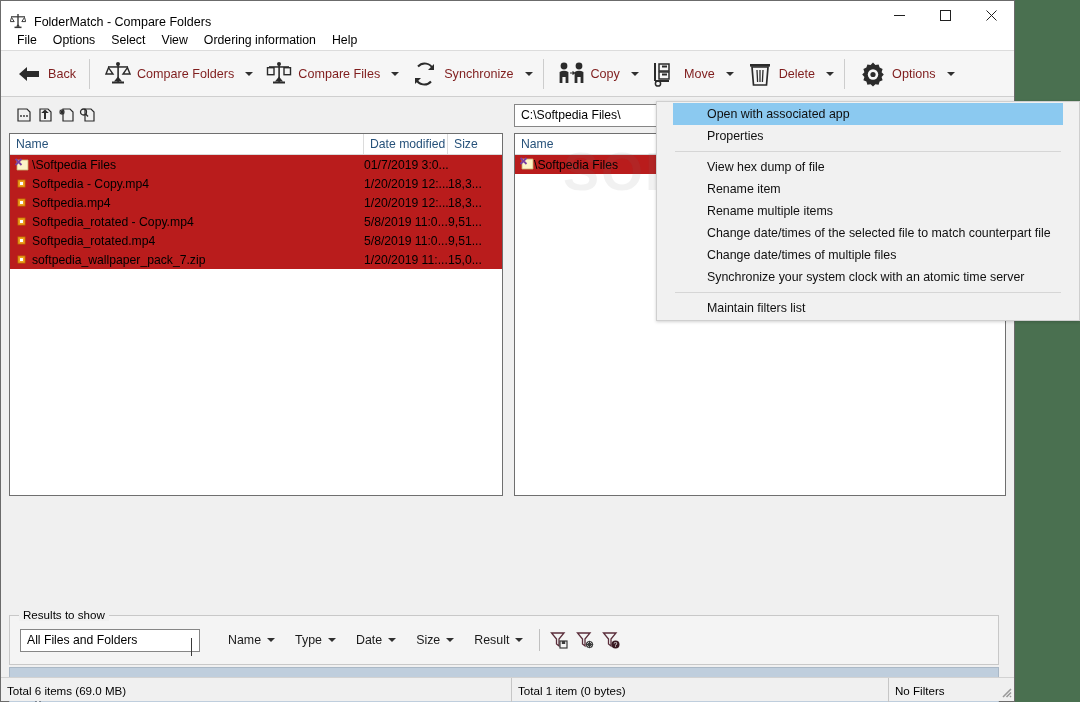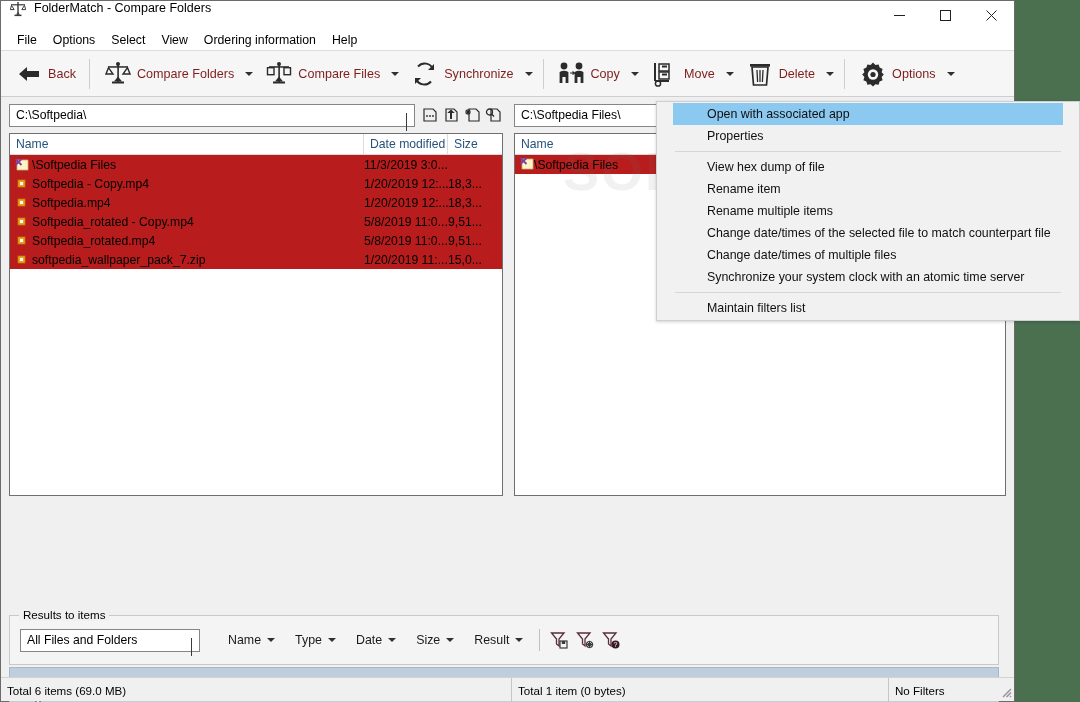--- a/index.html
+++ b/index.html
@@ -16,21 +16,21 @@
   
   #window {
     position: absolute; left: 0; top: 0; width: 1015px; height: 702px;
     background: #f0f0f0; border: 1px solid #6b6b6b; border-top-color:#6b6b6b;
     overflow: visible;
   }
 
   
   #titlebar {
     position: relative; height: 28px; background: #ffffff;
-    display: flex; align-items: flex-start;
+    display: flex; align-items: flex-end;
   }
   #title-icon { width: 16px; height: 16px; margin-left: 9px; margin-right: 8px; flex: none; }
   #title-text { font-size: 12.5px; color: #000; white-space: nowrap; }
   #win-buttons { position: absolute; right: 0; top: 0; height: 28px; display: flex; }
   .win-btn {
     width: 46px; height: 28px; display: flex; align-items: center; justify-content: center;
     font-size: 11px; color: #202020; background: transparent; border: none;
   }
   .win-btn svg { display: block; }
 
@@ -341,24 +341,20 @@
           <i class="caret"></i>
         </div>
     </div>
 
     <div id="content">
 
       <div id="panes">
 
         <div class="pane left">
           <div class="path-row">
-            <div class="path-combo">
-              <span class="path-text">C:\Softpedia\</span>
-              <span class="path-caret"><i class="chev"></i></span>
-            </div>
             <div class="path-tools">
               <span class="path-tool">
                 <svg width="16" height="16" viewBox="0 0 16 16">
                   <path d="M2 2 L11 2 L14 5 L14 14 L2 14 Z" fill="none" stroke="#2b2b2b" stroke-width="1.2"></path>
                   <circle cx="5" cy="9" r="0.9" fill="#2b2b2b"></circle>
                     <circle cx="8" cy="9" r="0.9" fill="#2b2b2b"></circle>
                     <circle cx="11" cy="9" r="0.9" fill="#2b2b2b"></circle>
                 </svg>
               </span>
               <span class="path-tool">
@@ -394,21 +390,21 @@
               <div class="lv-row">
                 <div class="cell cell-name">
                   <span class="fico">
                     <svg width="14" height="13" viewBox="0 0 14 13">
                       <path d="M2 2 L13 2 L13 12 L2 12 Z" fill="#fdf3c8" stroke="#c9b170" stroke-width="0.8"></path>
                       <path d="M0.5 1 L6.5 7 M6.5 1 L0.5 7" stroke="#7b3fa0" stroke-width="1.8"></path>
                     </svg>
                   </span>
                   <span>\Softpedia Files</span>
                 </div>
-                <div class="cell cell-date">11/3/2019 3:0...</div>
+                <div class="cell cell-date">01/7/2019 3:0...</div>
                 <div class="cell cell-size"></div>
               </div>
 
               <div class="lv-row">
                 <div class="cell cell-name">
                   <span class="fico">
                     <svg width="14" height="13" viewBox="0 0 14 13">
                         <rect x="3" y="3" width="7" height="7" fill="#f0a020" stroke="#c07800" stroke-width="0.8"></rect>
                         <rect x="5" y="5" width="3" height="3" fill="#ffffff"></rect>
                       </svg>
@@ -531,21 +527,21 @@
                   </span>
                   <span>\Softpedia Files</span>
                 </div>
               </div>
             </div>
           </div>
         </div>
       </div>
 
       <div id="results-group">
-        <span id="results-legend">Results to items</span>
+        <span id="results-legend">Results to show</span>
         <div id="results-inner">
           <div id="results-select">
             <span class="path-text">All Files and Folders</span>
             <span class="path-caret"><i class="chev"></i></span>
           </div>
 
           <div class="sort-menu">
             <span class="sort-label">Name</span>
             <i class="caret"></i>
           </div>

